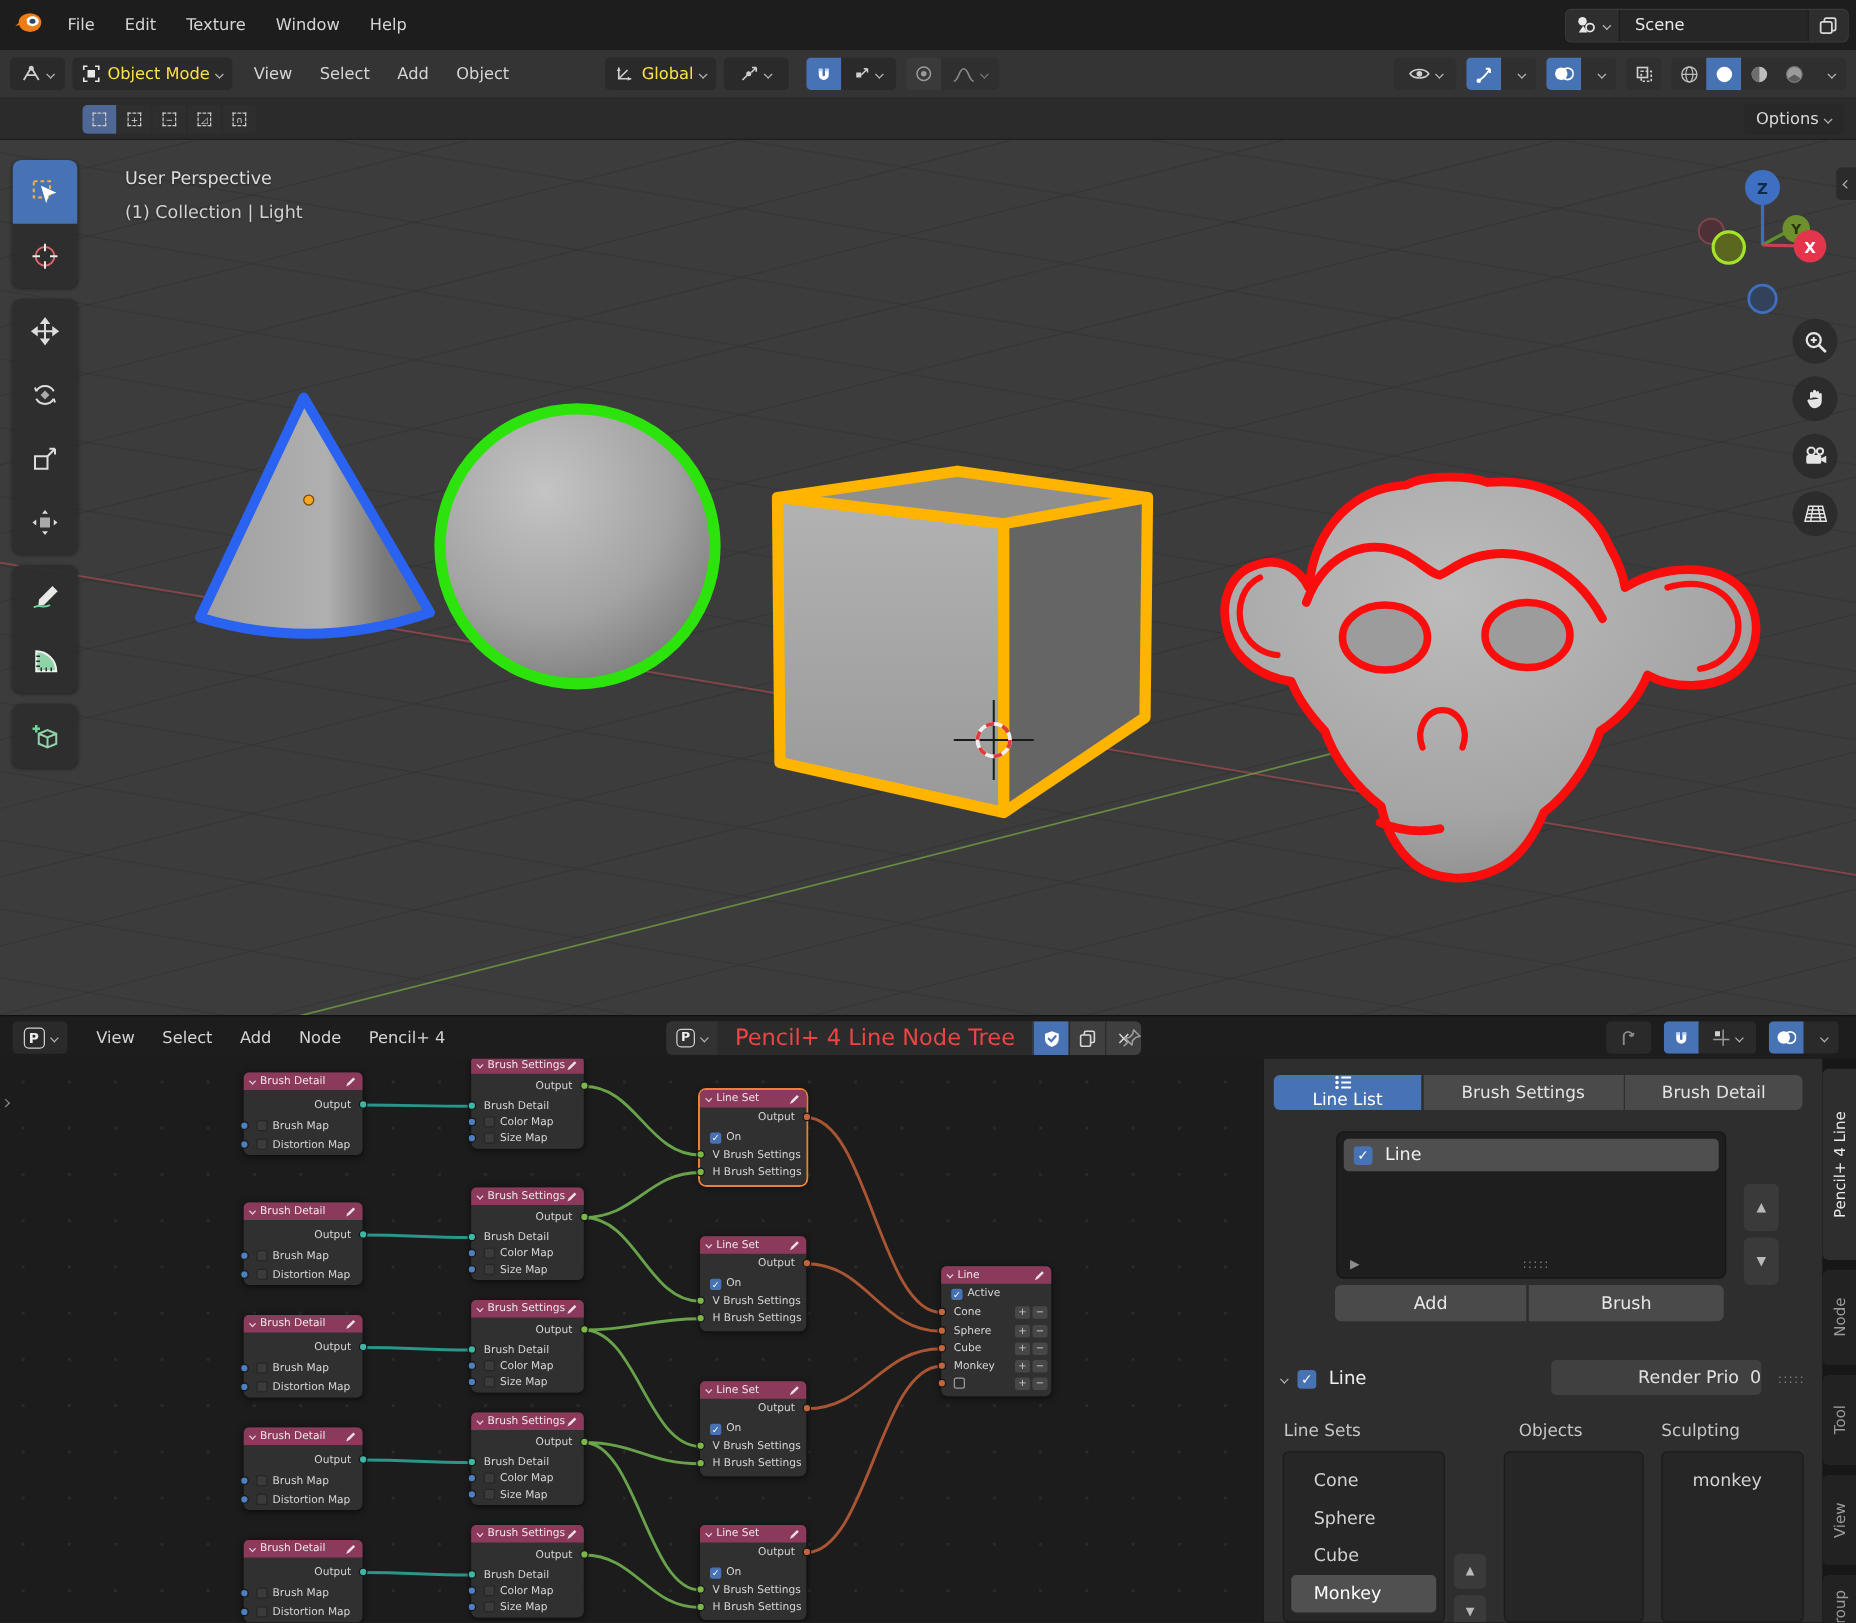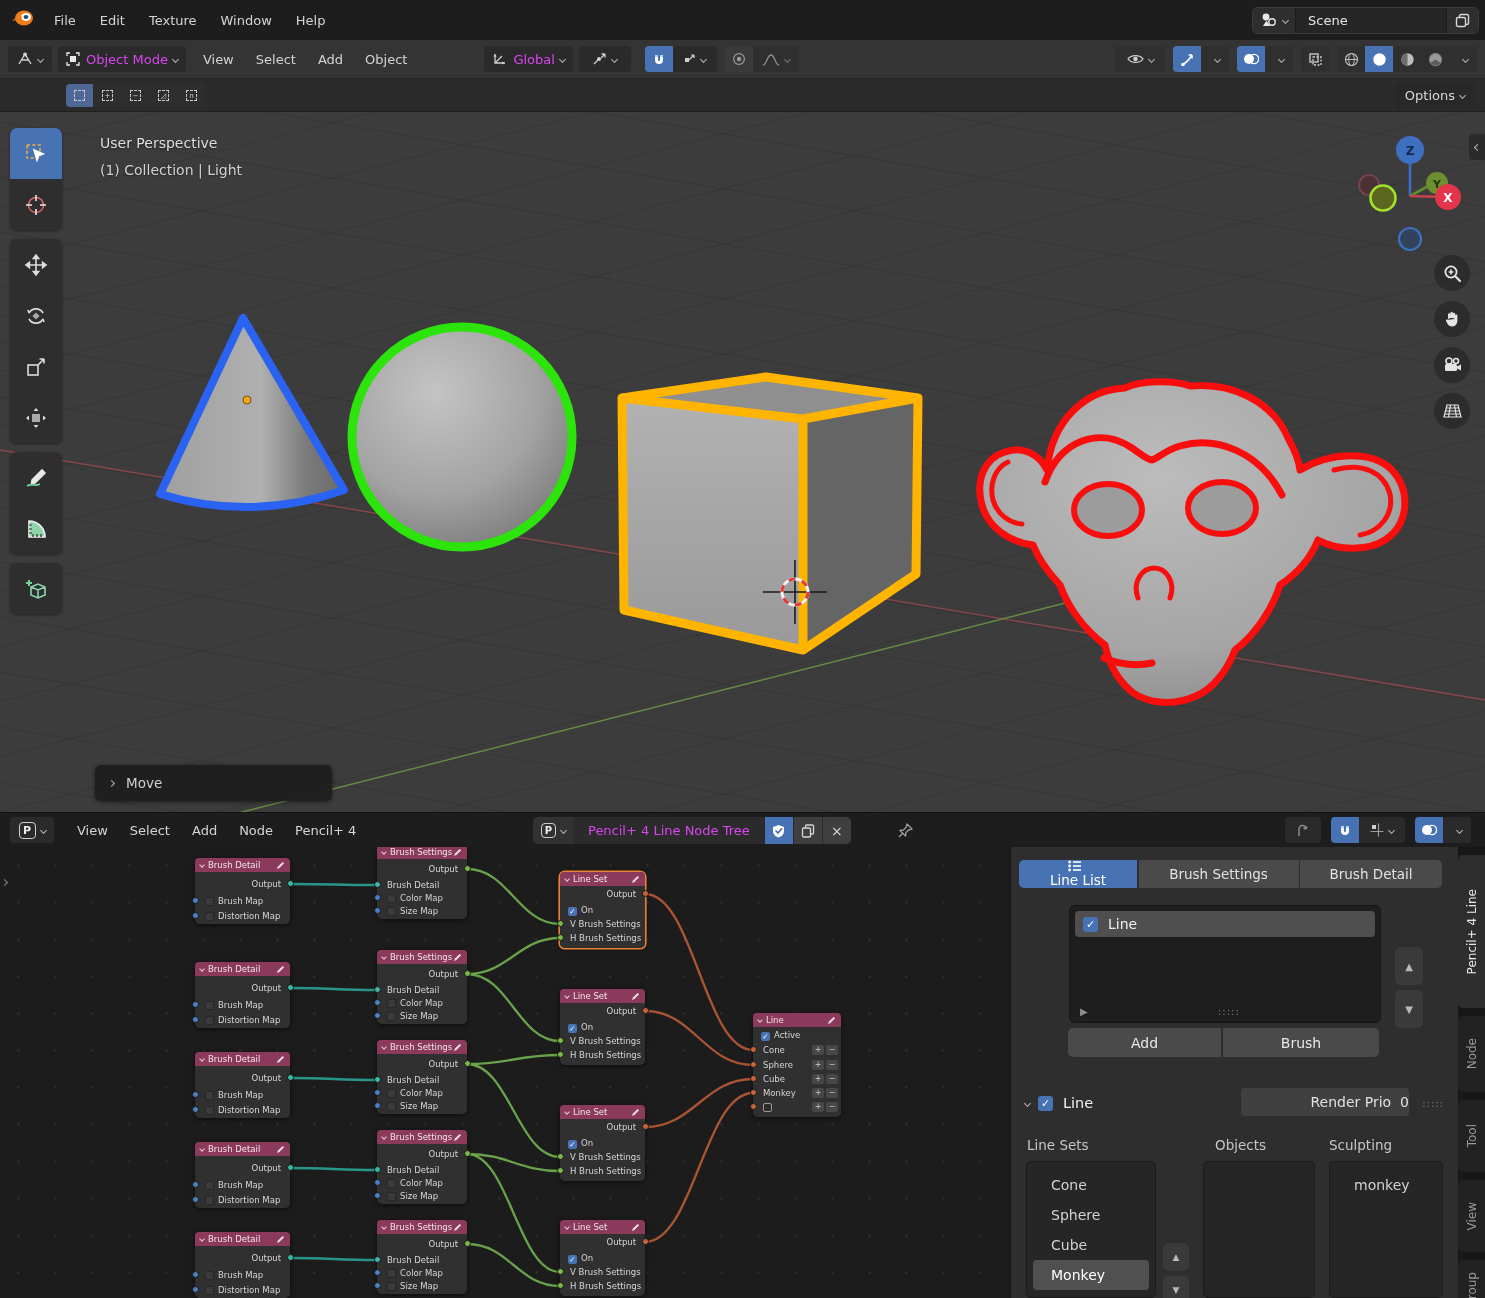--- a/index.html
+++ b/index.html
@@ -20,21 +20,21 @@
   .ws-tab { padding:5px 14px; font-size:13px; color:#8e8e8e; border-radius:5px; white-space:nowrap;}
   .ws-tab.active { background:#3d3d3d; color:#f0f0f0; }
   .scene-widget { margin-left:auto; margin-right:6px; display:flex; align-items:center; height:27px;
     background:#262626; border:1px solid #3a3a3a; border-radius:5px; overflow:hidden;}
   .scene-icon-btn { display:flex; align-items:center; padding:0 7px; height:100%; background:#2e2e2e; border-right:1px solid #1c1c1c;}
   .scene-name { padding:0 12px; font-size:13px; color:#e6e6e6; min-width:150px;}
   .scene-copy { display:flex; align-items:center; padding:0 8px; height:100%; background:#2e2e2e; border-left:1px solid #1c1c1c;}
   
   .vheader { left:0; top:40px; width:1485px; height:39px; background:#343434; display:flex; align-items:center; border-bottom:1px solid #272727;}
   .hdr-btn { display:flex; align-items:center; height:26px; background:#2a2a2a; border-radius:4px;
-    padding:0 8px; font-size:13px; color:#d946ef; margin-right:6px;}
+    padding:0 8px; font-size:13px; color:#fde047; margin-right:6px;}
   .hdr-menu { padding:4px 11px; font-size:13px; color:#d4d4d4; border-radius:4px;}
   .icon-btn { display:flex; align-items:center; justify-content:center; height:26px; min-width:28px;
     background:#2a2a2a; border-radius:4px; color:#cfcfcf; }
   .icon-btn.blue { background:#4772b3; color:#fff; }
   .seg { display:flex; height:26px; border-radius:4px; overflow:hidden; }
   .seg > * { border-radius:0 !important; }
   
   .toolrow { left:0; top:79px; width:1485px; height:33px; background:#2b2b2b; border-bottom:1px solid #1f1f1f;}
   .selmode { position:absolute; left:66px; top:5px; display:flex; }
   .selmode-btn { width:27px; height:23px; background:#2e2e2e; display:flex; align-items:center;
@@ -63,21 +63,21 @@
   .collapse-tab { left:1469px; top:22px; width:16px; height:26px; background:#2b2b2b; border-radius:4px 0 0 4px;
     display:flex; align-items:center; justify-content:center;}
   
   .neheader { left:0; top:812px; width:1485px; height:35px; background:#1d1d1d; border-top:1px solid #101010;
     display:flex; align-items:center;}
   .p-badge { display:inline-flex; width:17px; height:17px; border:1.4px solid #cfcfcf; border-radius:4px;
     align-items:center; justify-content:center; font-size:11px; font-weight:bold; color:#eee;}
   .ne-menus { display:flex; margin-left:12px; }
   .tree-select { position:absolute; left:533px; top:4px; height:27px; display:flex; align-items:center;
     background:#2b2b2b; border-radius:5px; overflow:hidden;}
-  .tree-name { padding:0 14px; font-size:13px; color:#d946ef; }
+  .tree-name { padding:0 14px; font-size:18px; color:#ef4444; }
   .tree-btn { width:29px; height:27px; display:flex; align-items:center; justify-content:center; background:#3f3f3f; border-left:1px solid #2a2a2a;}
   .tree-btn.blue { background:#4772b3; }
   
   .nebody { left:0; top:847px; width:1485px; height:451px; background:#1c1c1c; }
   .node-area { left:0; top:0; width:1010px; height:451px; overflow:hidden;
     background-image:radial-gradient(circle, #2a2a2a 1.3px, transparent 1.5px); background-size:37px 37px; }
   .node { position:absolute; background:#323232f7; border-radius:5px; box-shadow:0 1px 5px #0009; font-size:9px; color:#d6d6d6;}
   .node.selected { box-shadow:0 0 0 1.6px #ea8136, 0 1px 5px #0009; }
   .node-header { height:14px; background:#8c3a5c; border-radius:4px 4px 0 0; display:flex; align-items:center;
     padding:0 5px; color:#efe4ea; font-size:8.5px;}
@@ -570,24 +570,20 @@
         <svg width="19" height="16" viewBox="0 0 19 16">
             <path d="M4 2 H15 L18 14 H1 Z M7.5 2 L5.5 14 M11.5 2 L13.5 14 M2.8 8 H16.2 M1.9 11 H17.1 M3.6 5 H15.4" fill="none" stroke="#e4e4e4" stroke-width="1.2"></path>
           </svg>
       </span>
     </div>
 
     <div class="abs collapse-tab">
         <i class="cv cvr" style="margin:0;transform:rotate(135deg);"></i>
       </div>
 
-    <div class="abs move-panel">
-      <i class="cv cvr" style="margin:0;"></i>
-      <span class="lbl">Move</span>
-    </div>
   </div>
 
   <div class="abs neheader">
     <span class="icon-btn" style="margin-left:10px;width:44px;background:#2a2a2a;">
       <span class="p-badge">P</span>
       <i class="cv"></i>
     </span>
     <div class="ne-menus" id="ne-menus">
         <span class="hdr-menu">View</span>
         <span class="hdr-menu">Select</span>

